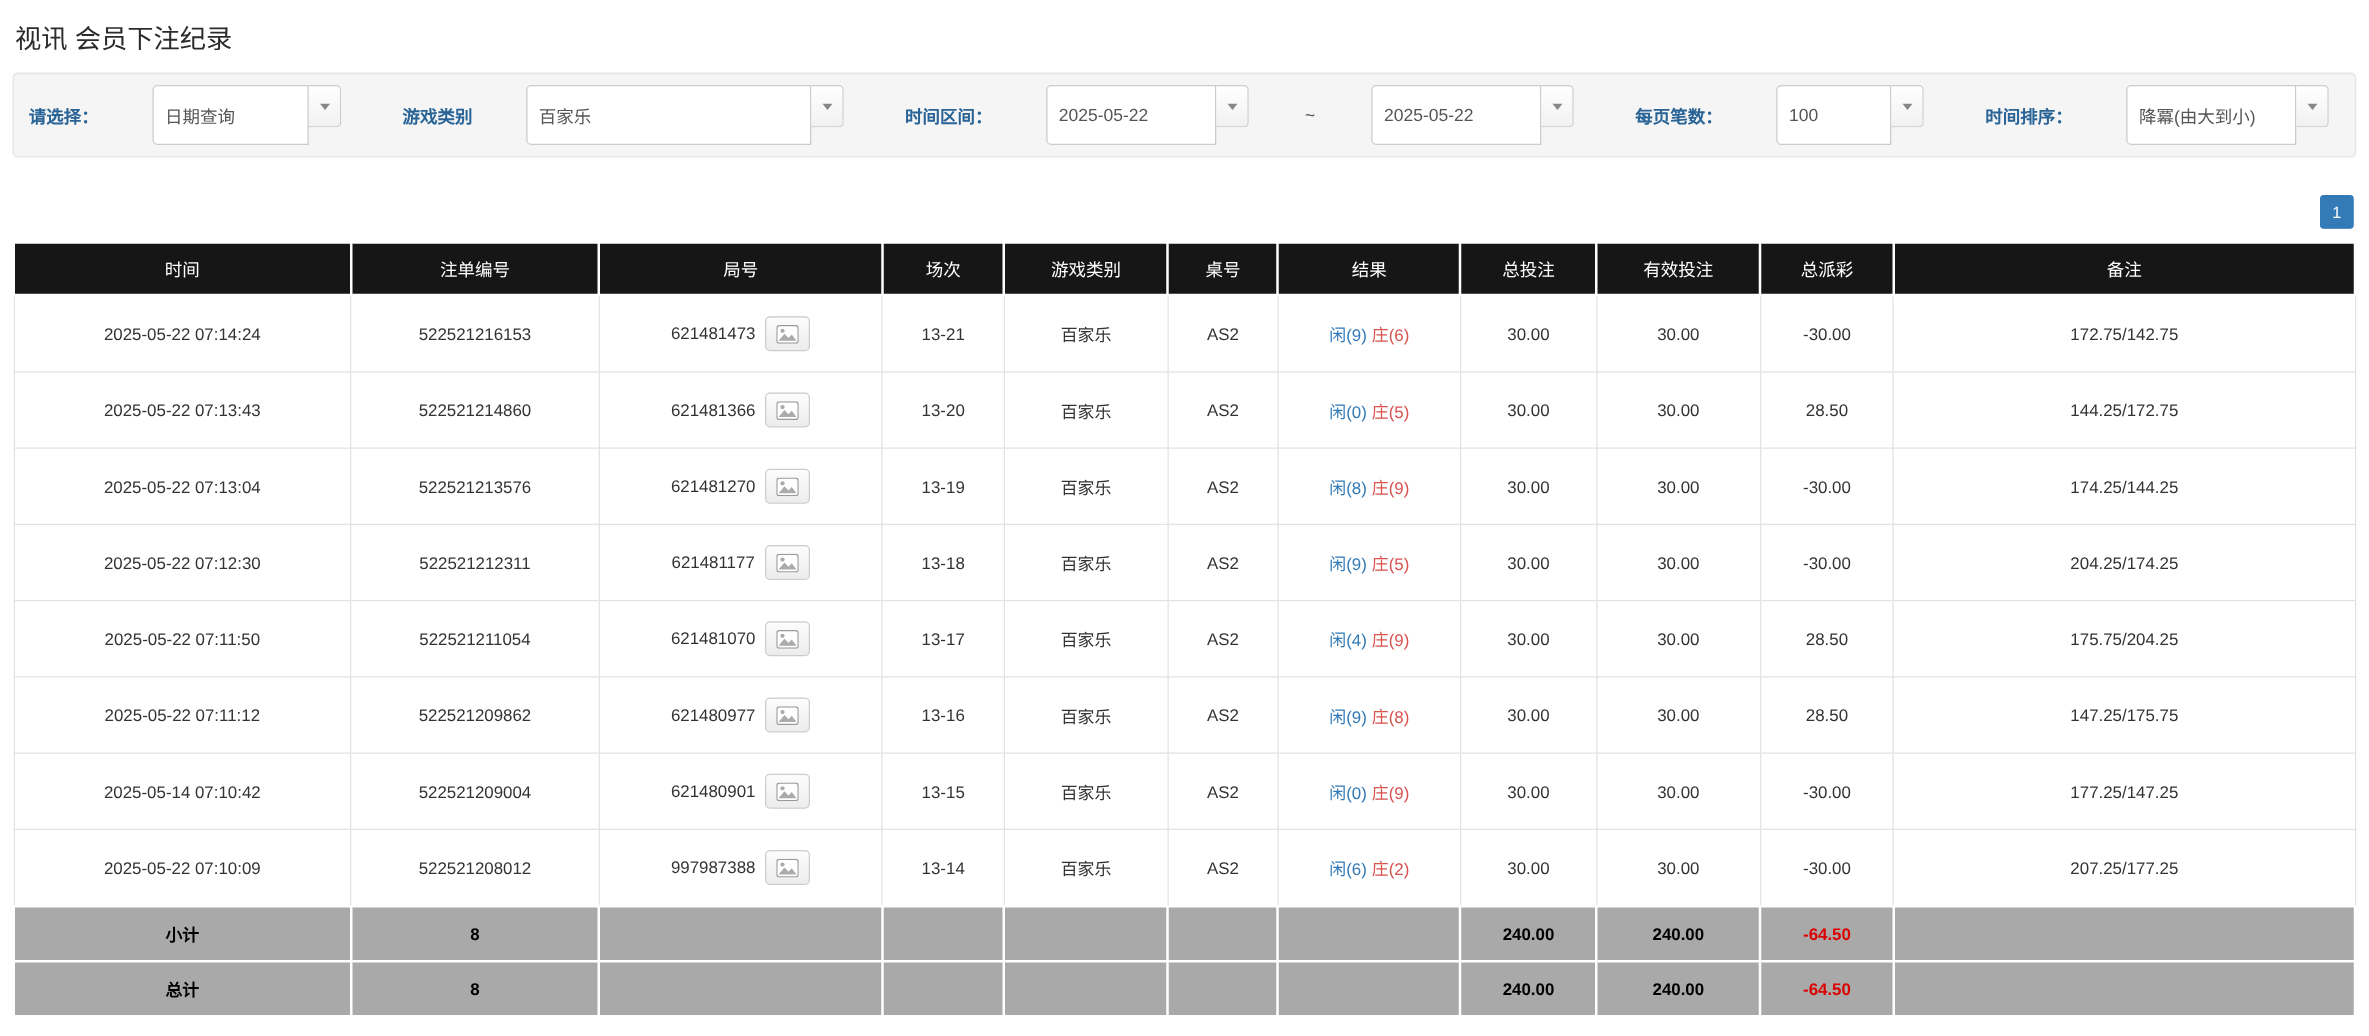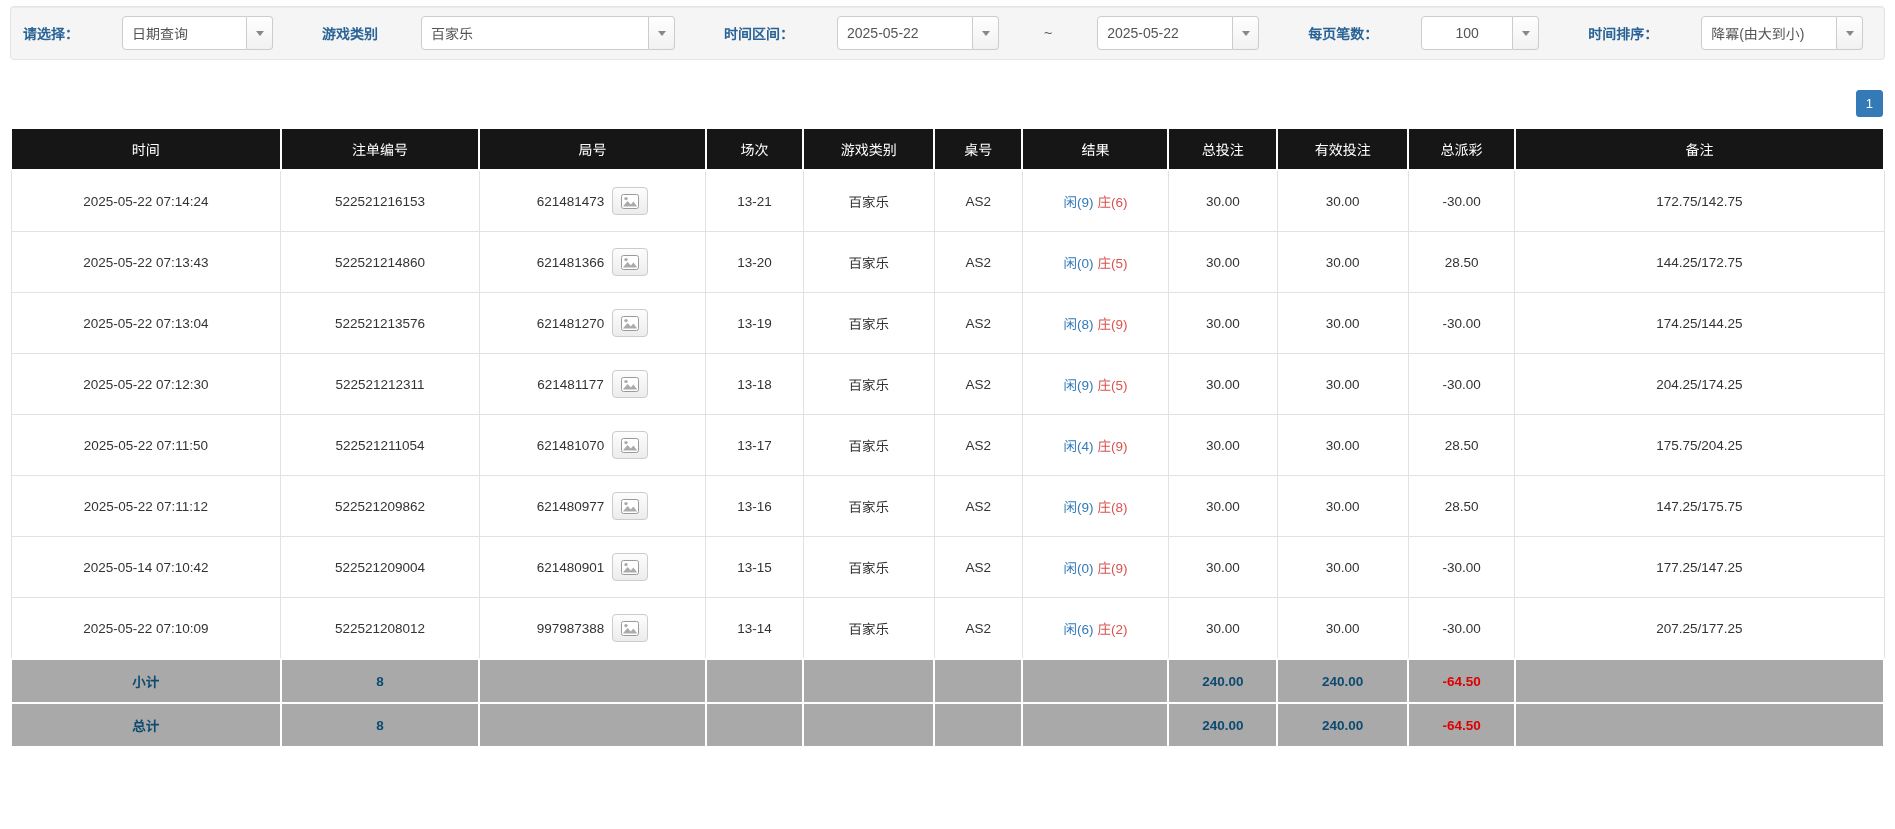--- a/index.html
+++ b/index.html
@@ -36,21 +36,21 @@
   .filter-label {
     color: var(--label-blue, #2a6496);
     font-weight: bold;
     font-size: 14px;
     margin: 0 6px 0 12px;
   }
   .filter-label:first-child { margin-left: 2px; }
   .range-sep { color: #555; margin: 0 8px; font-size: 14px; }
   .combo { display: inline-flex; vertical-align: middle; }
   .combo-input {
-    height: 34px;
+    height: 48px;
     border: 1px solid #ccc;
     border-radius: 4px 0 0 4px;
     padding: 5px 9px;
     font-size: 14px;
     color: #555;
     background: #fff;
     outline: none;
     font-family: inherit;
   }
   .caret-btn {
@@ -68,21 +68,21 @@
   .caret {
     display: inline-block;
     width: 0; height: 0;
     border-top: 5px solid #888;
     border-left: 4px solid transparent;
     border-right: 4px solid transparent;
   }
   .w-select { width: 125px; }
   .w-game   { width: 228px; }
   .w-date   { width: 136px; }
-  .w-size   { width: 92px; text-align: center;  }
+  .w-size   { width: 92px;  }
   .w-sort   { width: 136px; }
   .btn-query {
     margin-left: 14px;
     height: 22px;
     padding: 0 14px;
     background: var(--button-teal, #5bc0de);
     border: 1px solid var(--button-teal-border, #46b8da);
     border-radius: 4px;
     color: #fff;
     font-size: 14px;
@@ -161,34 +161,35 @@
     background: linear-gradient(#fdfdfd, #ececec);
     cursor: pointer;
     vertical-align: middle;
     display: inline-flex;
     align-items: center;
     justify-content: center;
   }
 
   .records-table tfoot td {
     background: var(--summary-bg, #a9a9a9);
-    color: #0c4a6e;
+    color: #000000;
     font-weight: bold;
     font-size: 13.5px;
     border: 2px solid #fff;
     padding: 11px 6px;
     text-align: center;
   }
   .records-table tfoot td.neg { color: var(--negative-red, #dd0000); }
 </style>
 </head>
 <body>
 
 <div class="page">
 
+  <h1 class="page-title">视讯 会员下注纪录</h1>
 
   <div class="filter-bar">
     <span class="filter-label">请选择：</span>
     <span class="combo">
       <input type="text" class="combo-input w-select" value="日期查询" style="">
       <button class="caret-btn">
           <span class="caret"></span>
         </button>
     </span>
 

